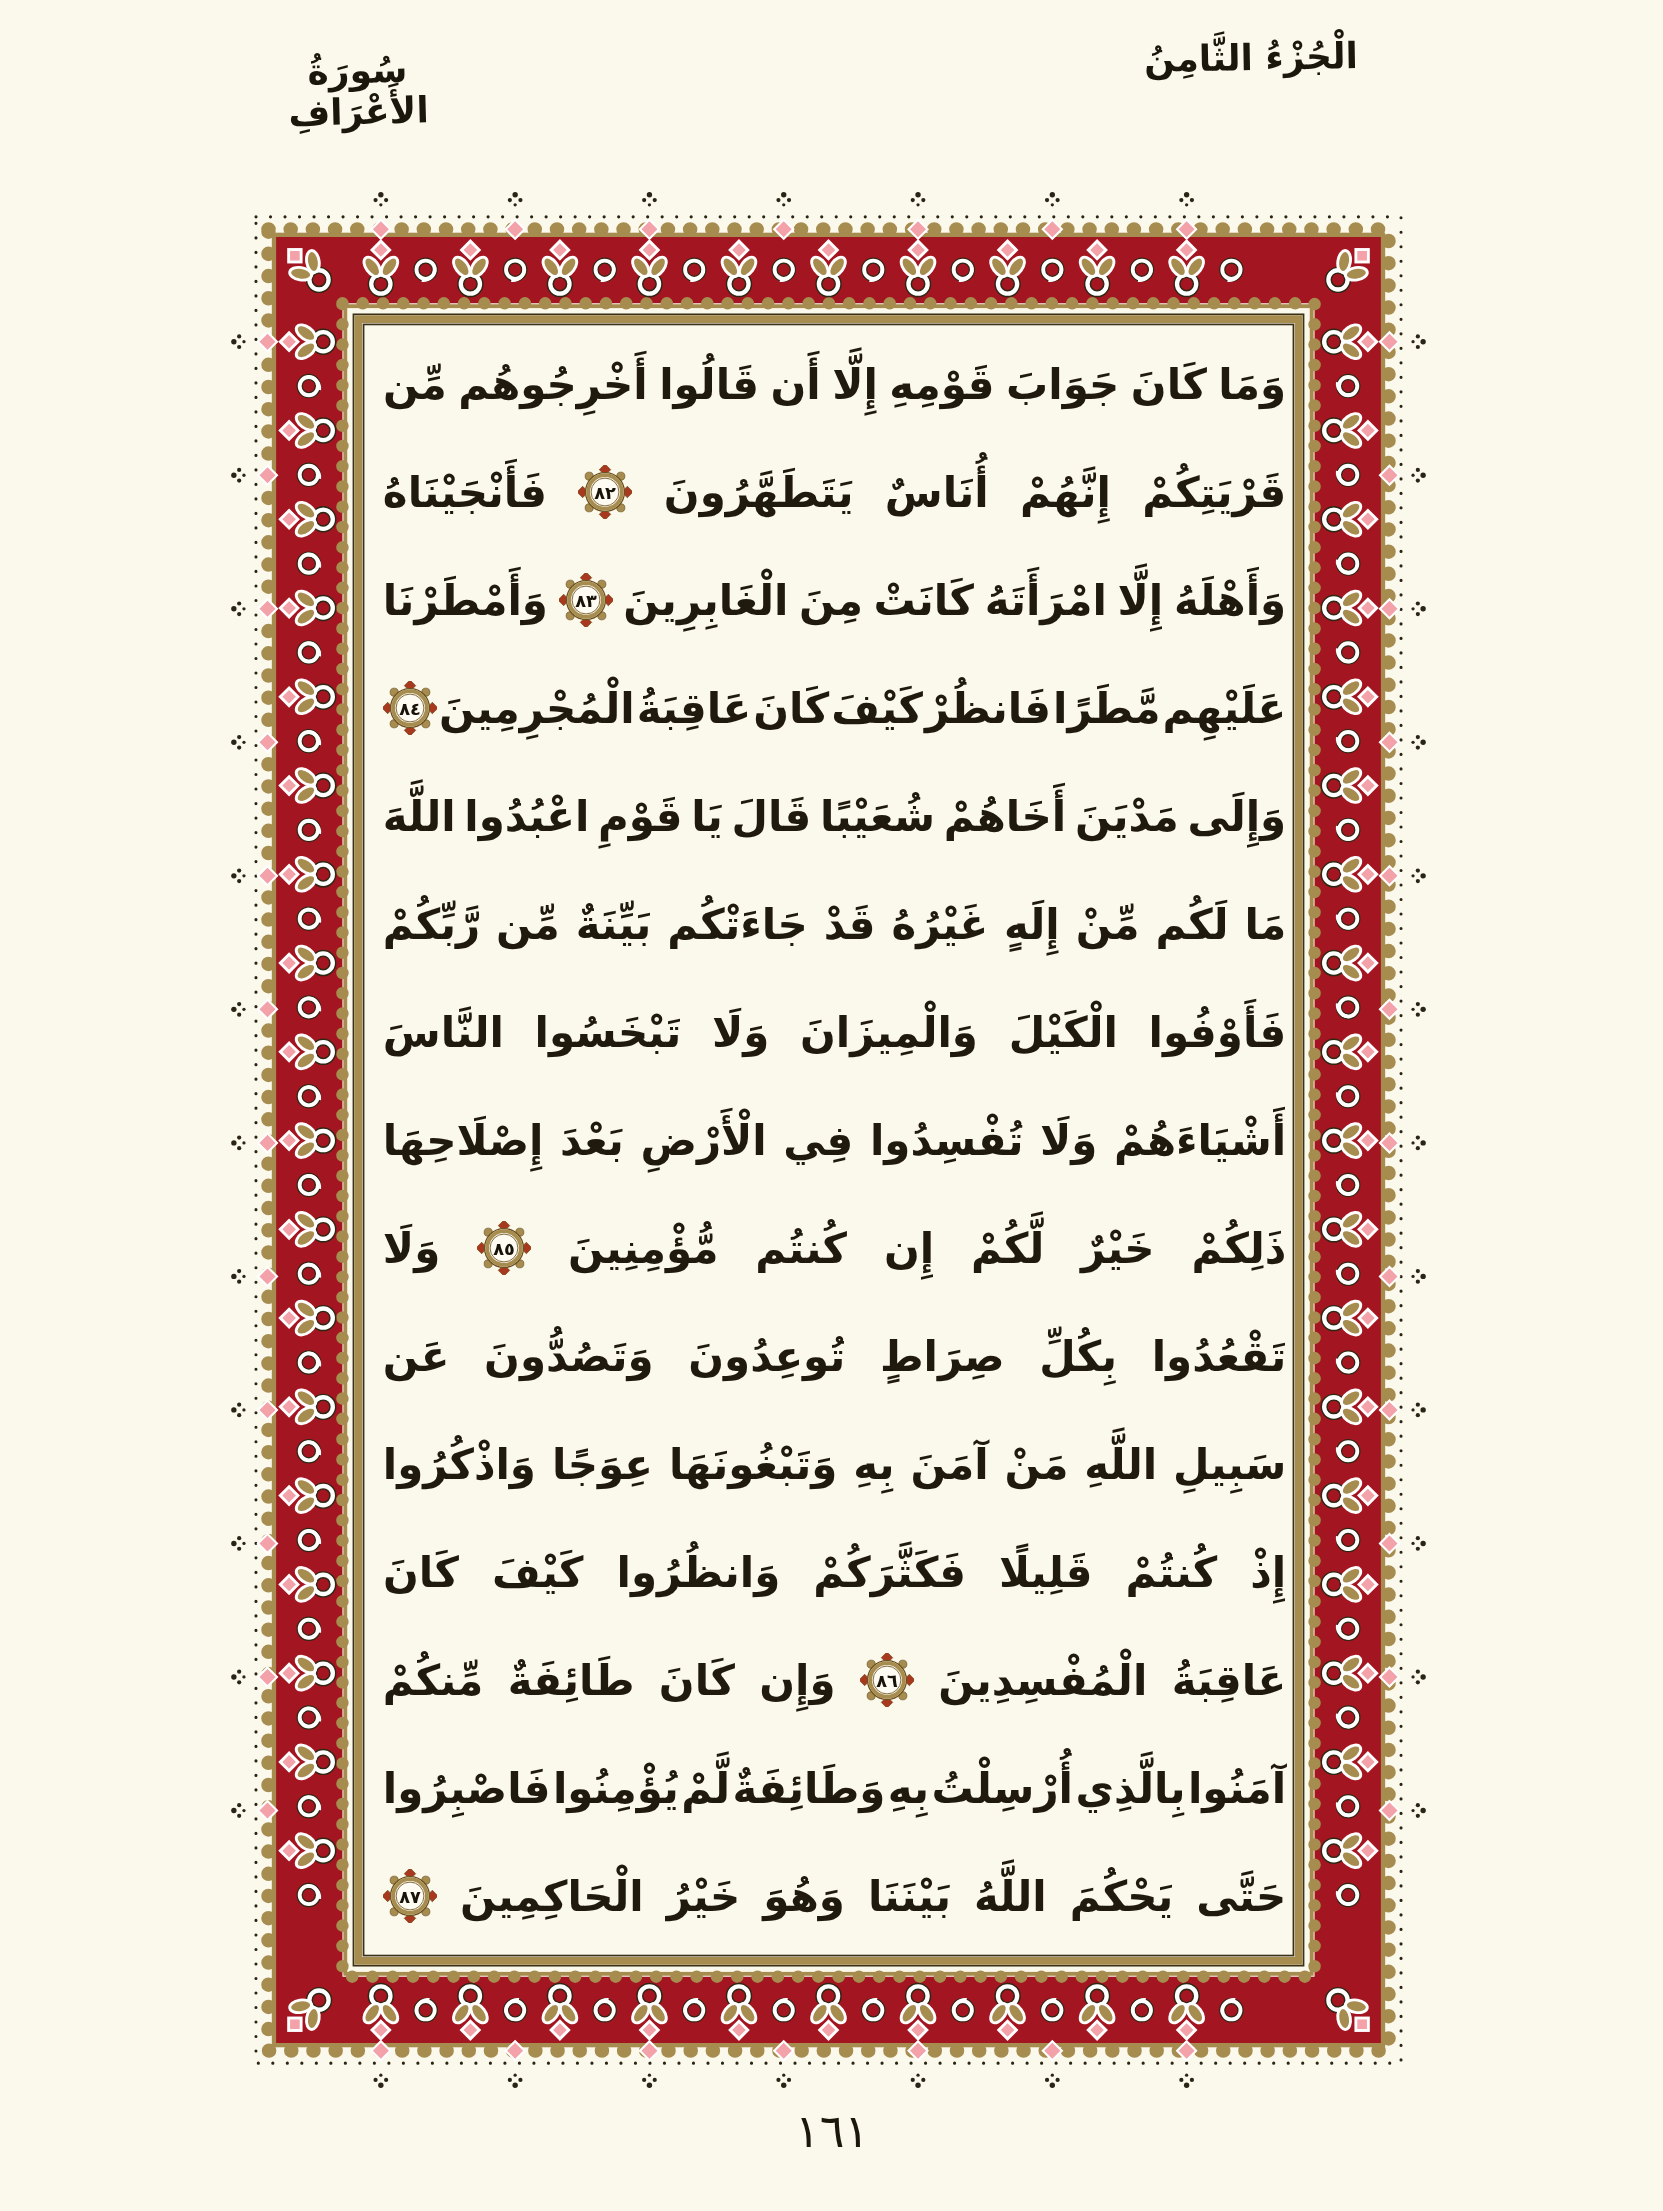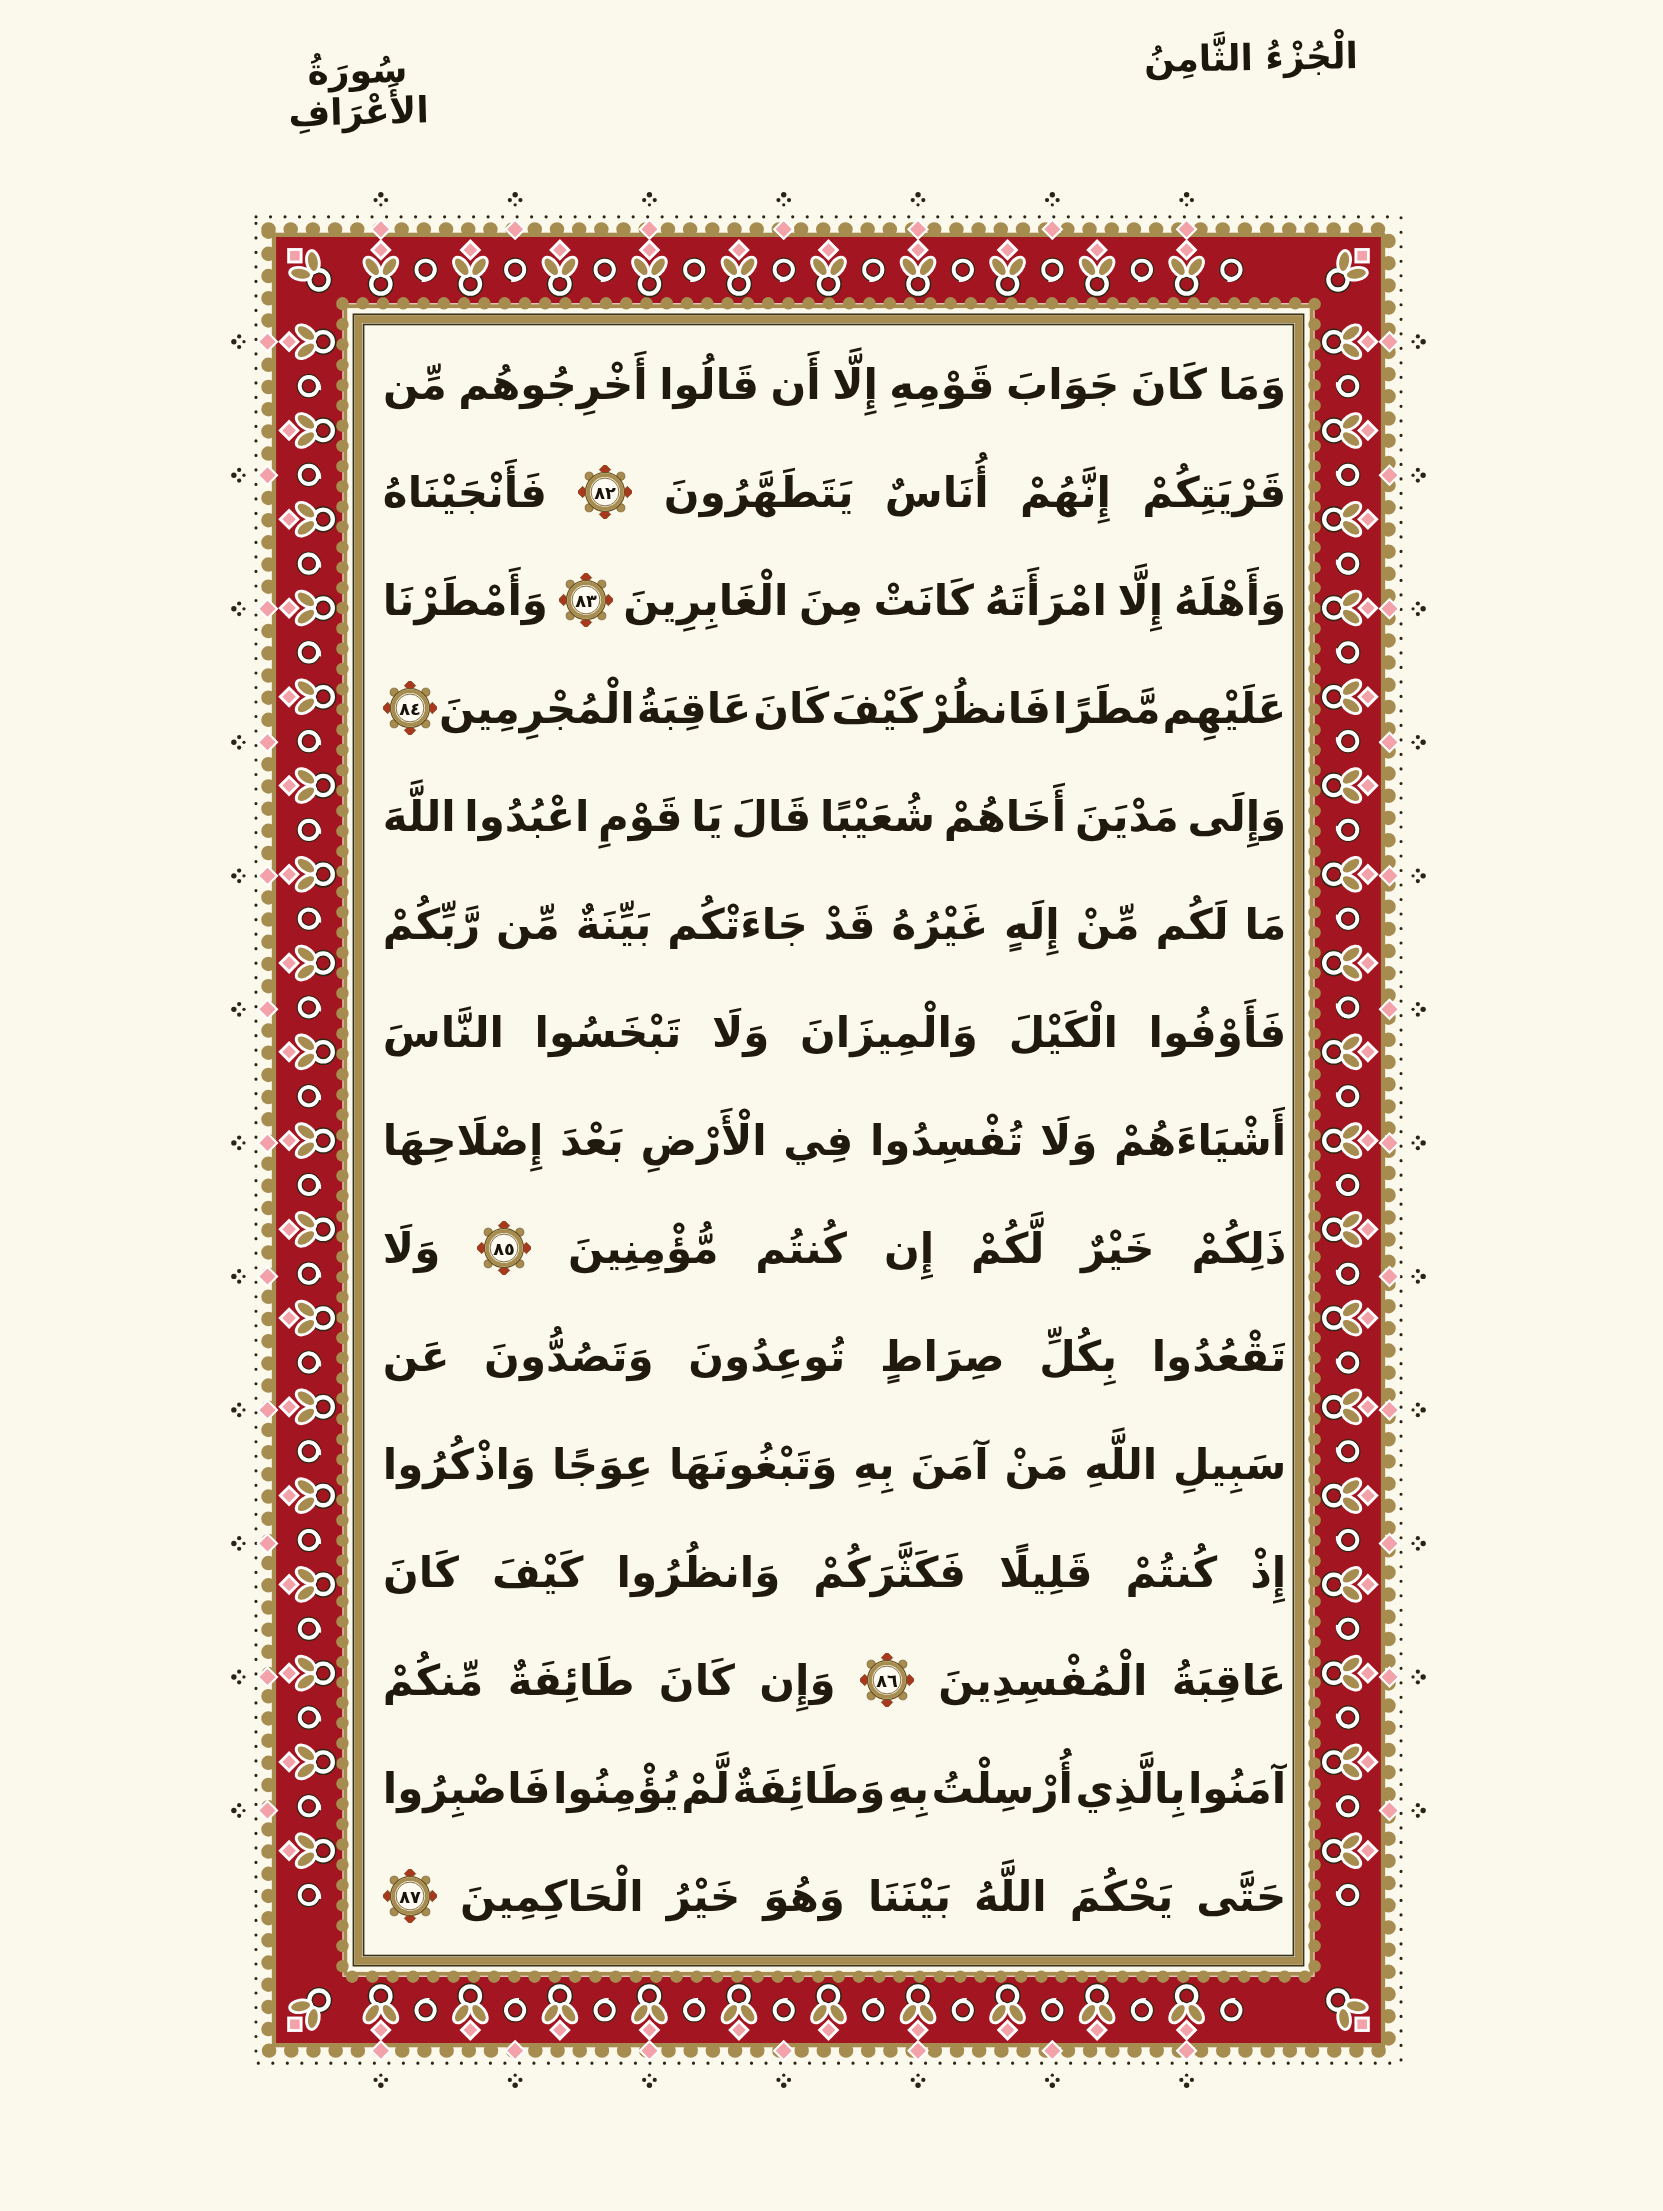--- a/index.html
+++ b/index.html
@@ -520,15 +520,16 @@
             <circle cx="13.261670298556485" cy="13.261670298556496" r="4.8" fill="#a68c4e" stroke="#6b4f1e" stroke-width="0.8"></circle>
             <circle cx="32" cy="32" r="23" fill="#fdfbf2" stroke="#6b4f1e" stroke-width="1.6"></circle>
             <circle cx="32" cy="32" r="20" fill="none" stroke="#a68c4e" stroke-width="4.5"></circle>
             <circle cx="32" cy="32" r="16.5" fill="none" stroke="#6b4f1e" stroke-width="1"></circle>
             <text x="32" y="40" text-anchor="middle" font-size="21" font-family="&quot;DejaVu Sans&quot;, sans-serif" font-weight="bold" fill="#17130a">٨٧</text>
           </svg>
         </span>
       </div>
     </div>
 
+  <div class="page-number">١٦١</div>
 
 </div>
 
 
 </body></html>

